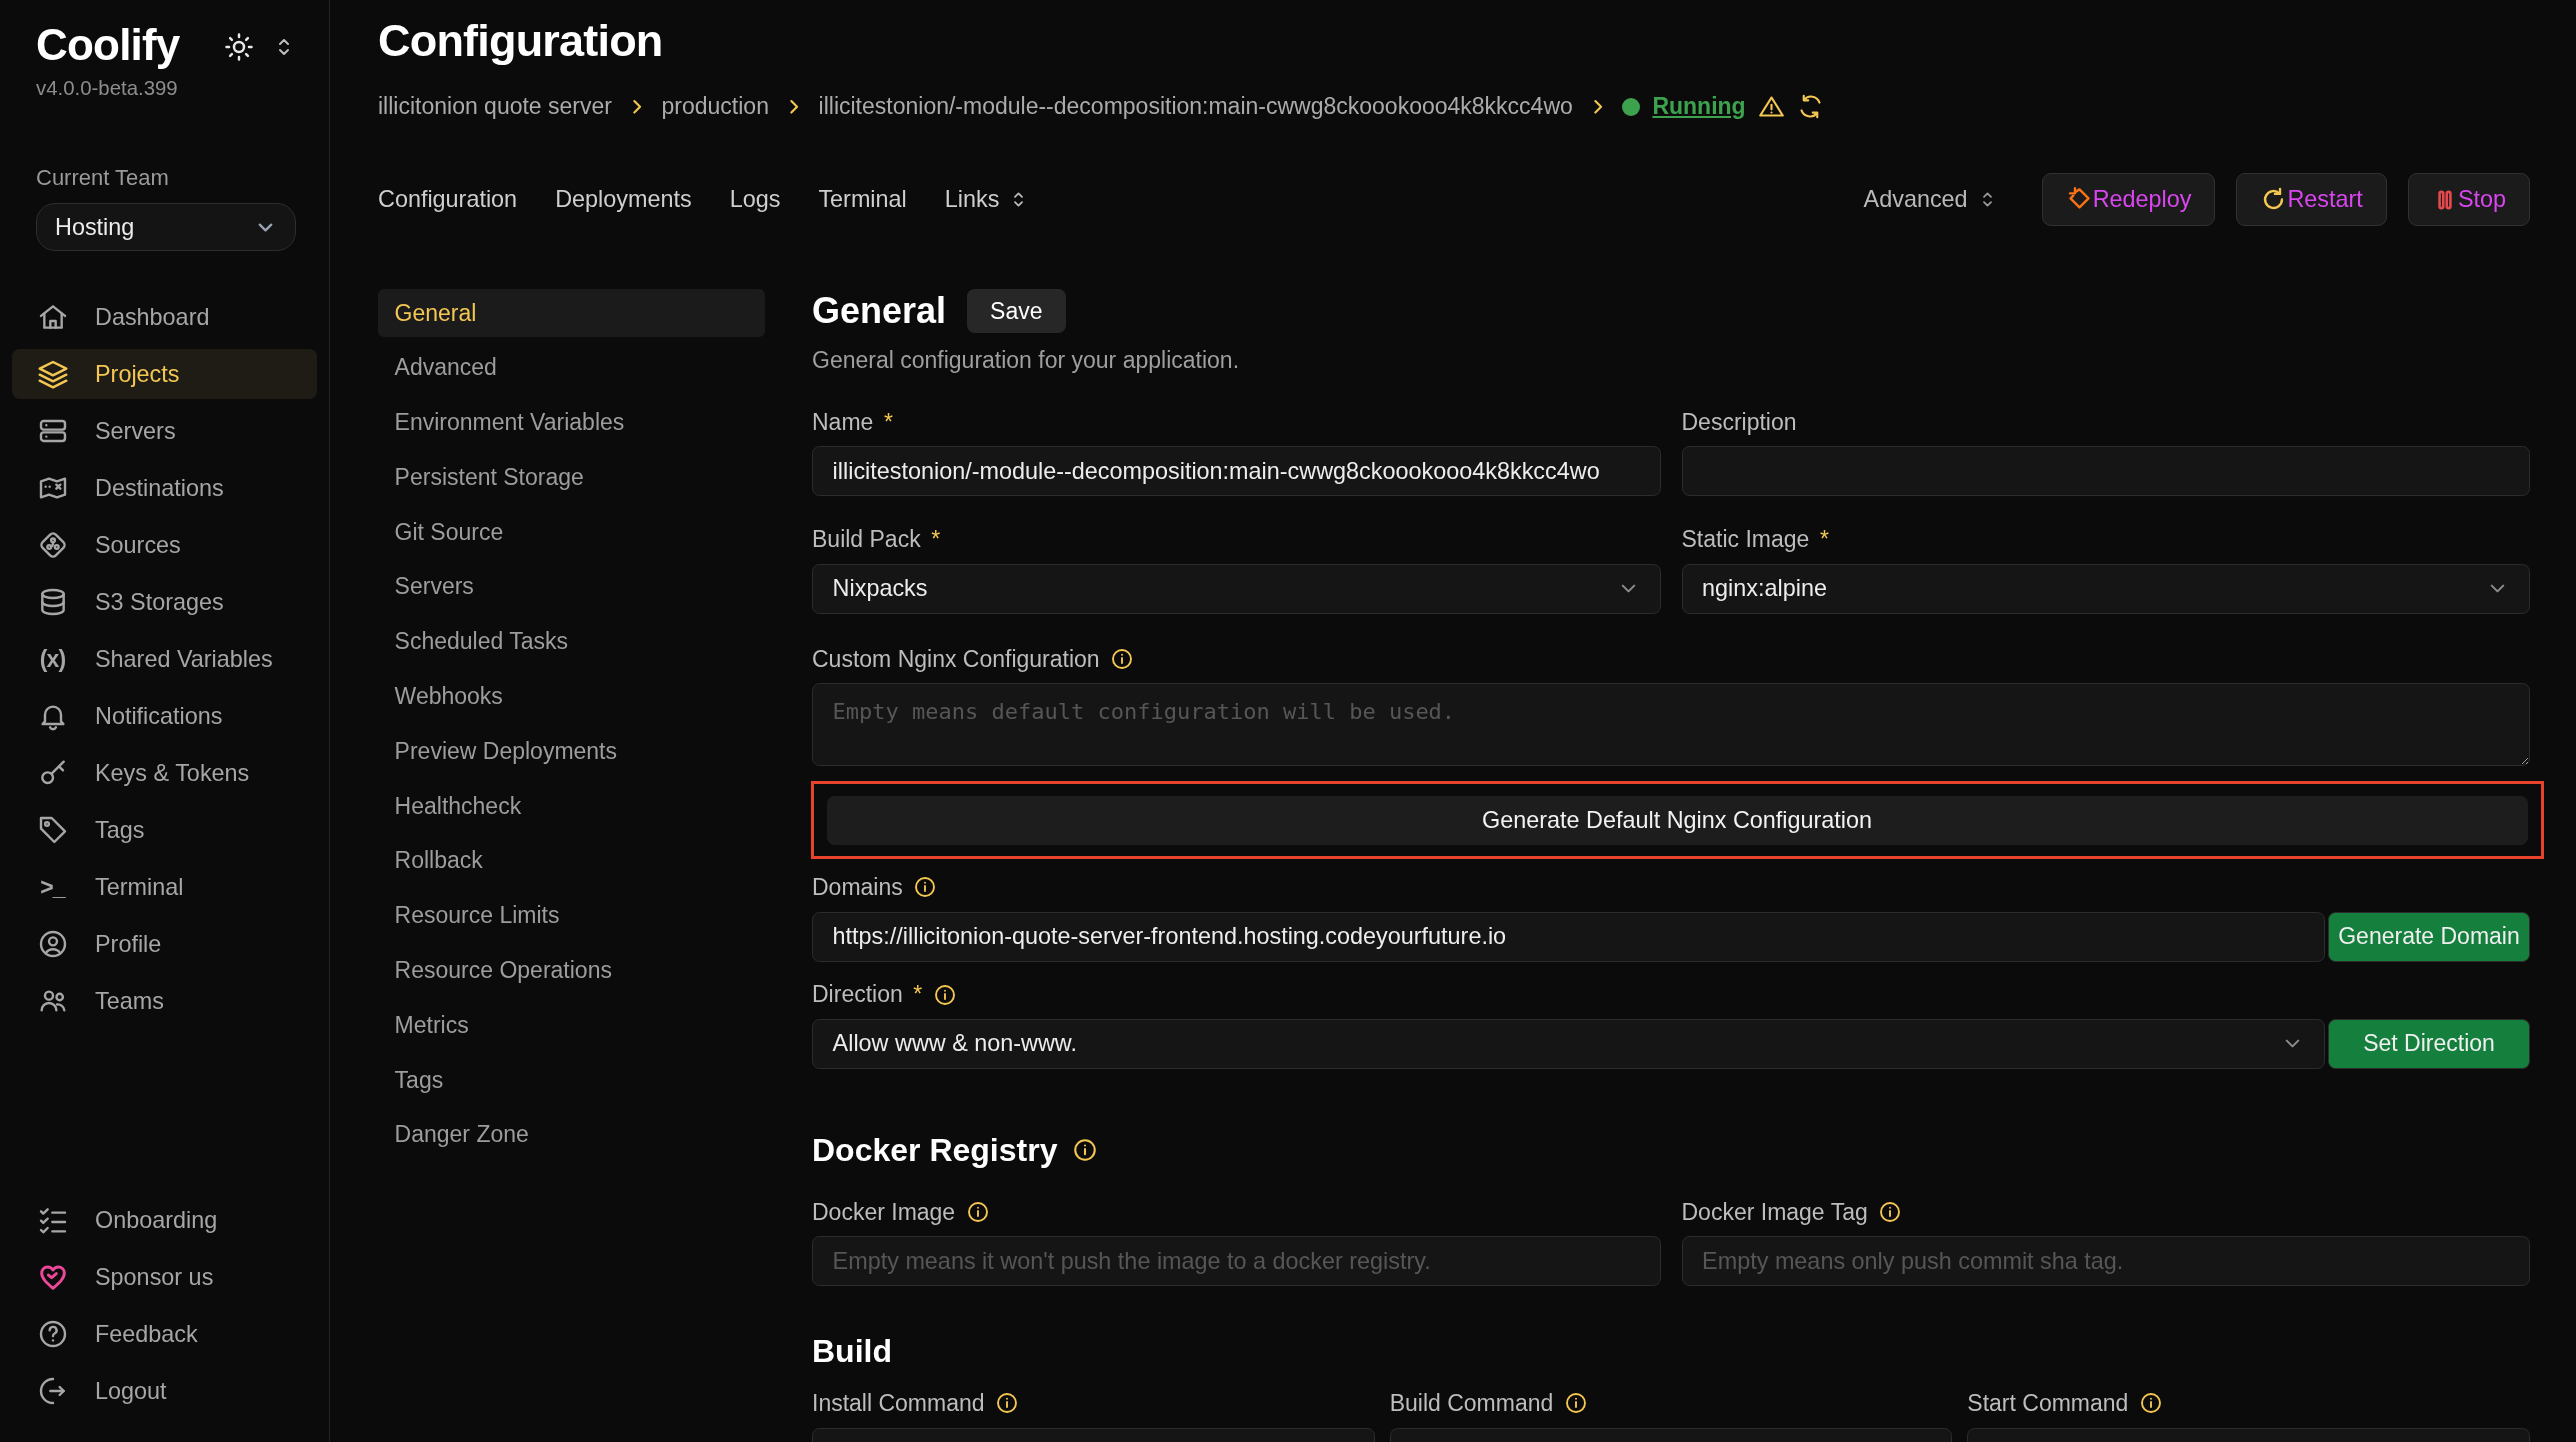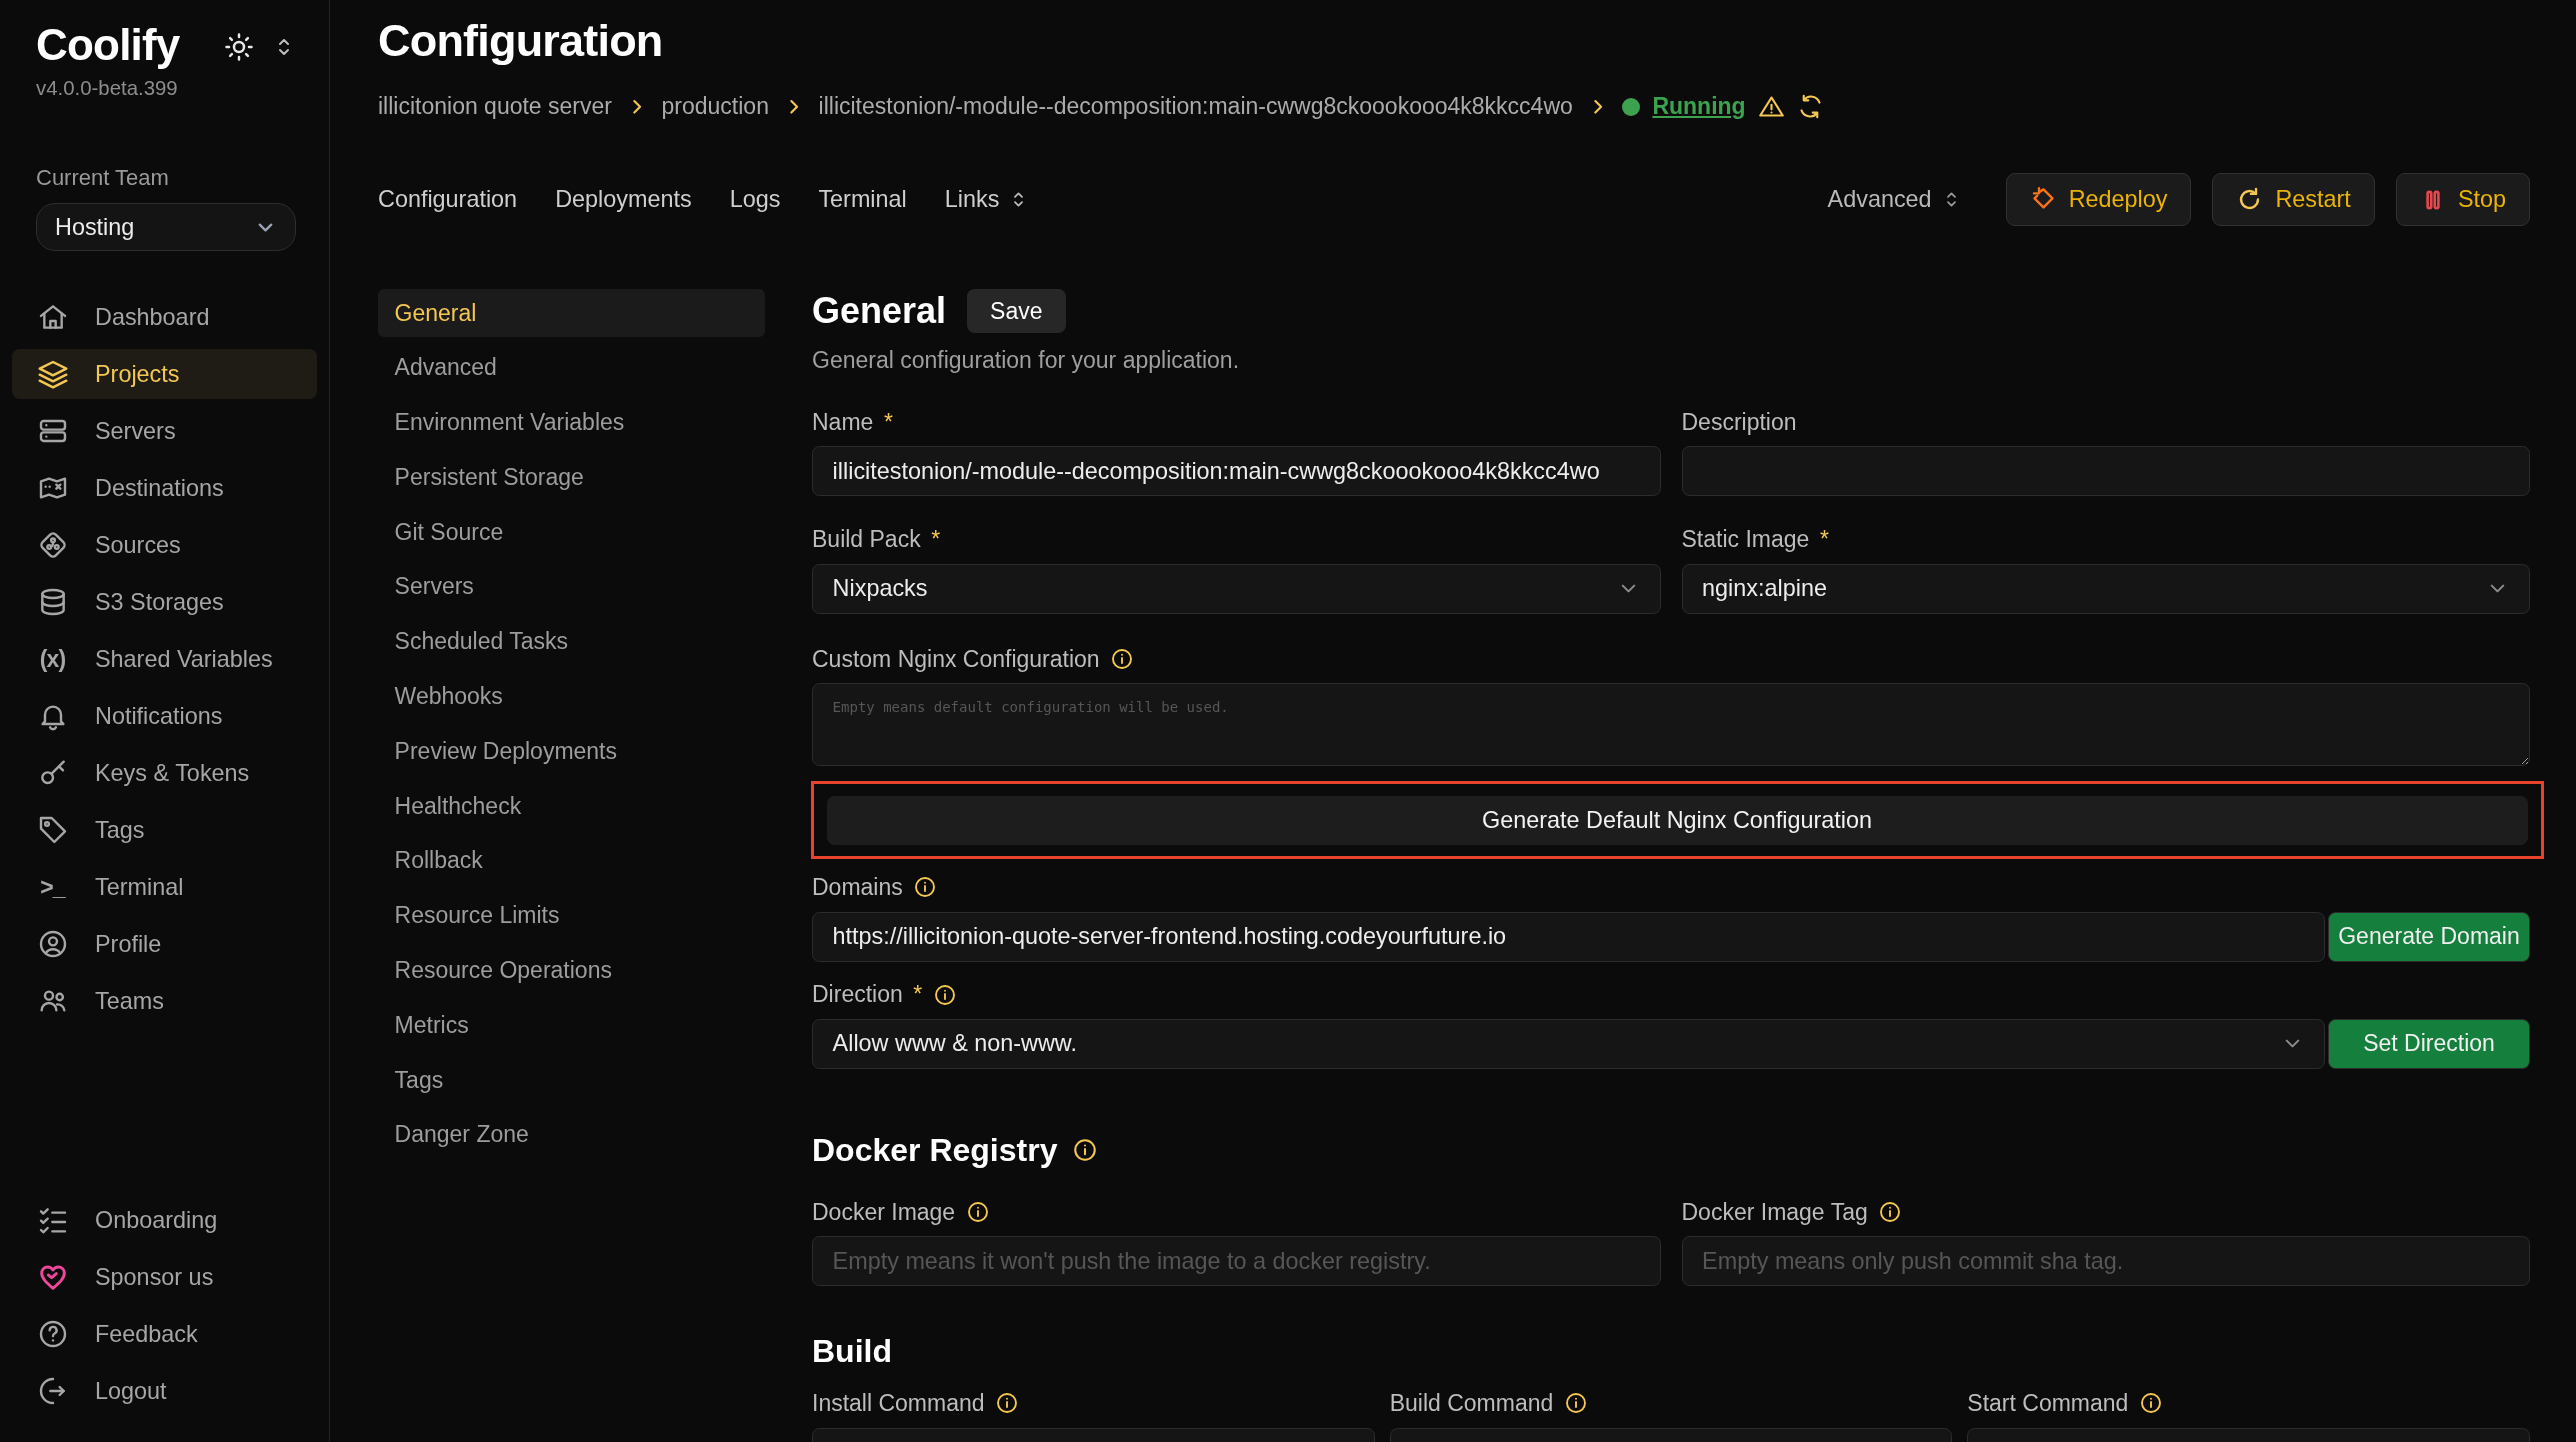--- a/index.html
+++ b/index.html
@@ -52,22 +52,22 @@
   .status-ico { color:#f4c753; cursor:pointer; }
 
   .tabbar { margin-top:53px; display:flex; align-items:center; justify-content:space-between; }
   .tabs { display:flex; align-items:center; gap:38px; font-size:23.4px; color:#cfcfcf; }
   .tab { display:flex; align-items:center; gap:9px; cursor:pointer; }
   .actions { display:flex; align-items:center; gap:21px; }
   .advanced { display:flex; align-items:center; gap:9px; color:#b9b9b9; font-size:23.4px; cursor:pointer; margin-right:23px; }
   .btn {
     height:53px; padding:0 23px; background:#1b1b1b;
     border:0.8px solid #313131; border-radius:9px;
-    display:flex; align-items:center; gap:12px;
-    color:#eab308; font-size:23.4px; cursor:pointer; white-space:nowrap;
+    display:flex; align-items:center; 
+    color:#d946ef; font-size:23.4px; cursor:pointer; white-space:nowrap;
   }
   .ico-redeploy { color:#f97316; }
   .ico-restart { color:#f4c753; }
   .ico-stop { color:#e5484d; }
 
   .content { display:flex; margin-top:63px; flex:1; min-height:0; }
   .subnav { width:387px; min-width:387px; display:flex; flex-direction:column; gap:6.8px; font-size:23px; color:#9d9d9d; }
   .subnav-item { height:48px; display:flex; align-items:center; padding-left:16.6px; border-radius:6px; cursor:pointer; white-space:nowrap; }
   .subnav-item.active { background:#1b1b1b; color:#f4c753; }
 
@@ -93,21 +93,21 @@
     display:flex; align-items:center; justify-content:space-between;
     padding:0 19.6px; color:#ededed; font-size:23.4px; cursor:pointer;
   }
   .chev { color:#8b8b8b; }
   .grid2 { display:grid; grid-template-columns:1fr 1fr; column-gap:21px; }
   .grid3 { display:grid; grid-template-columns:1fr 1fr 1fr; column-gap:15px; }
   .textarea {
     width:100%; height:83px; background:#151515;
     border:0.8px solid #2c2c2c; border-radius:7.6px;
     padding:15px 19.6px; resize:vertical;
-    font-family:"DejaVu Sans Mono", monospace; font-size:14px; color:#dddddd; outline:none;
+    font-family:"DejaVu Sans Mono", monospace; font-size:22px; color:#dddddd; outline:none;
   }
   .textarea::placeholder { color:#565656; }
   .generate-wrap { border:3.8px solid #e8432c; margin:12px -13.6px 6px -1.5px; padding:11.3px 13px; }
   .generate-btn {
     width:100%; height:49px; background:#1d1d1d; border-radius:7.6px;
     display:flex; align-items:center; justify-content:center;
     color:#f2f2f2; font-size:23.4px; cursor:pointer;
   }
   .inline-row { display:flex; align-items:center; gap:3px; }
   .side-btn {

